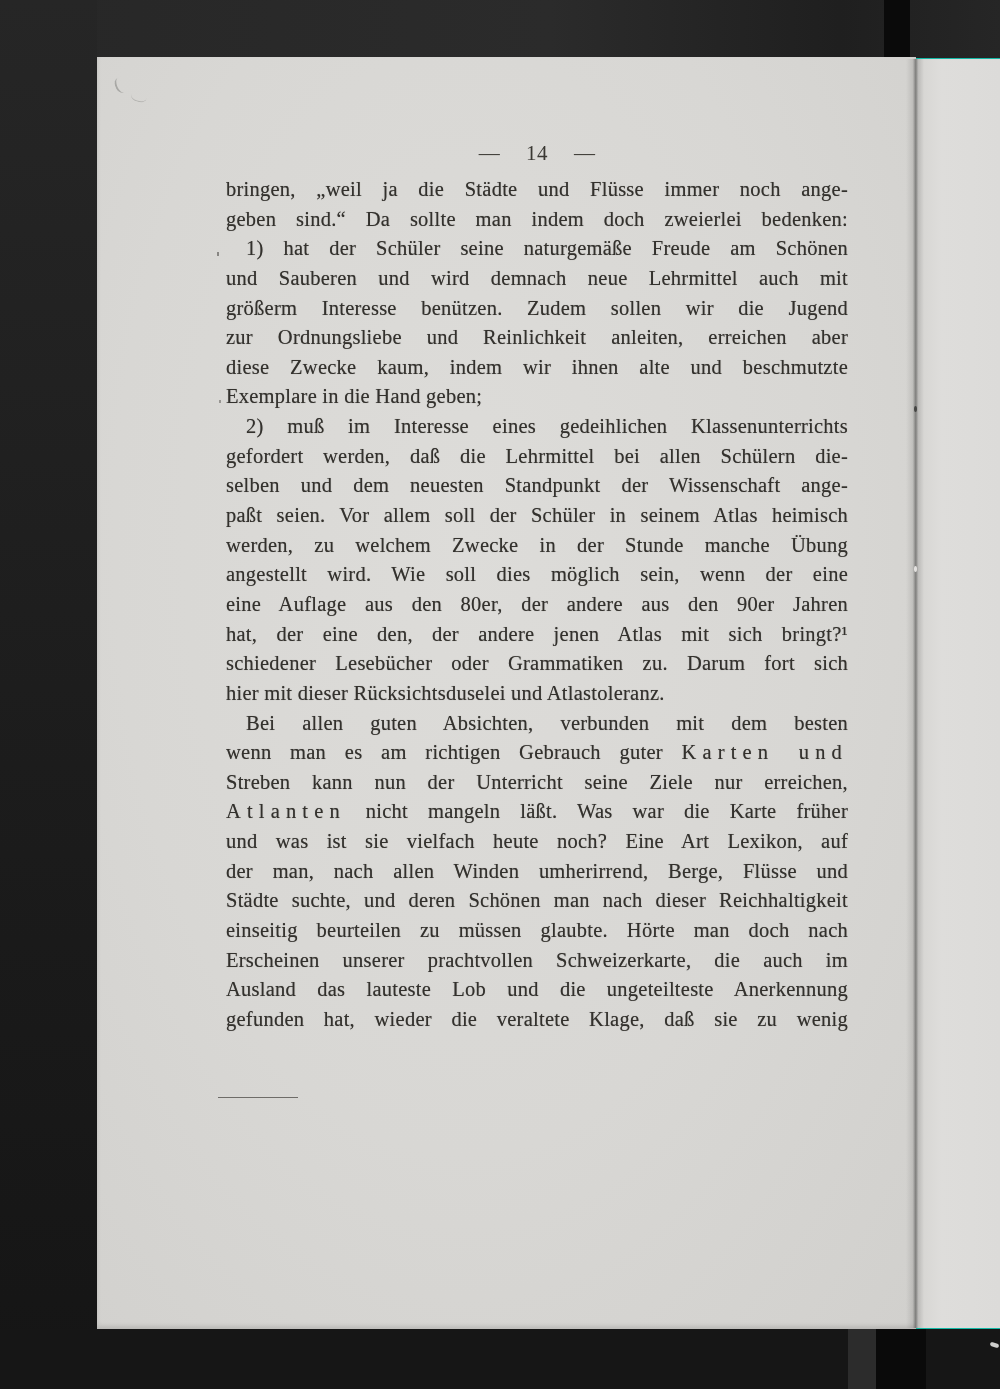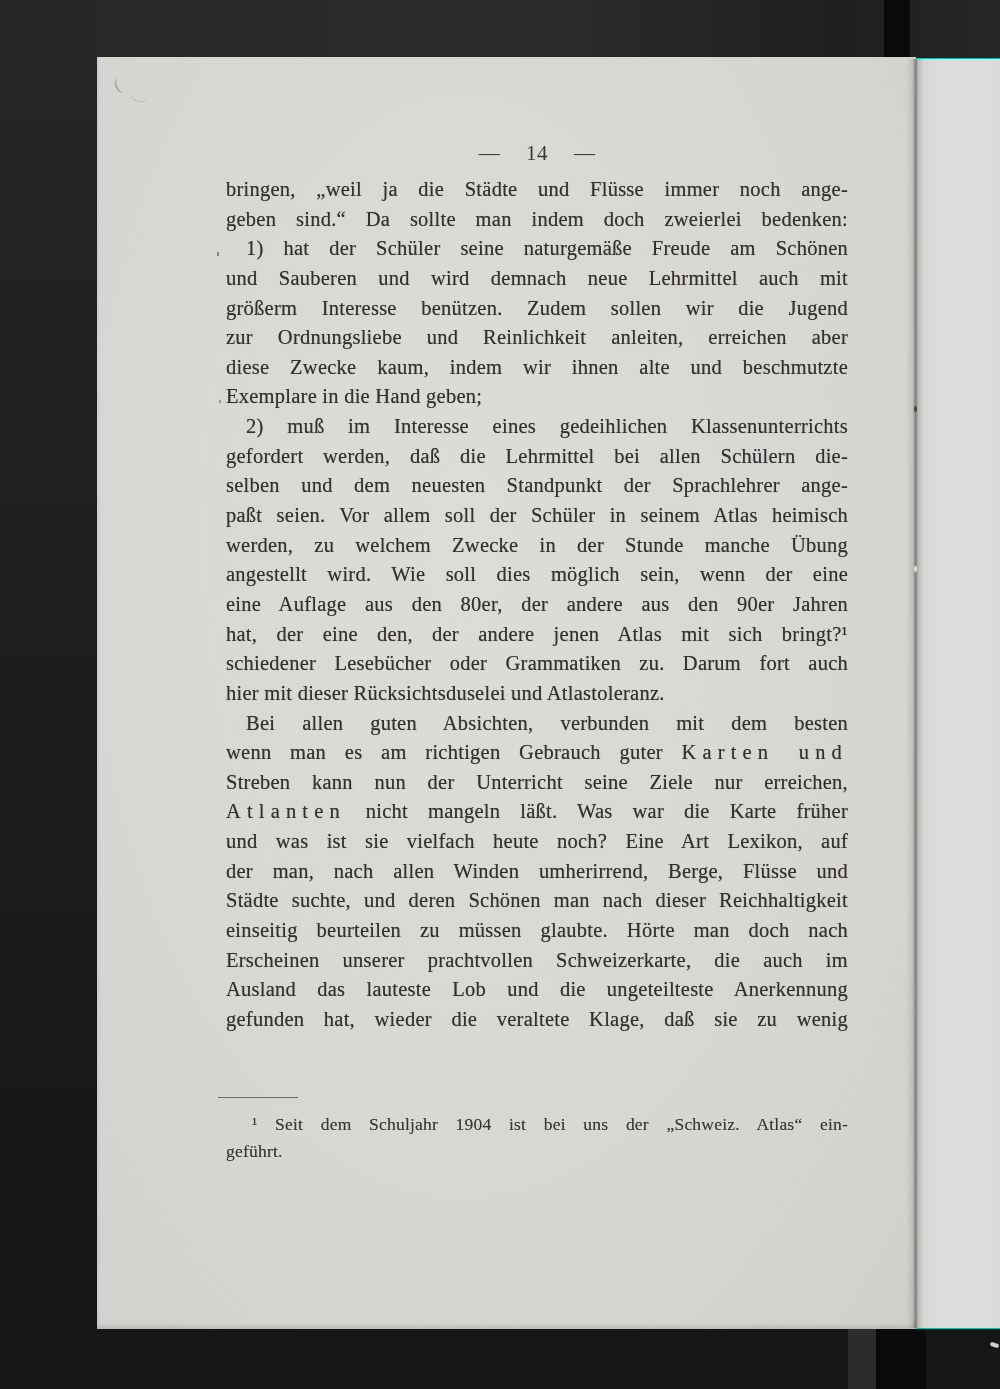--- a/index.html
+++ b/index.html
@@ -81,45 +81,41 @@
         <div class="line just">bringen, „weil ja die Städte und Flüsse immer noch ange-</div>
         <div class="line just">geben sind.“ Da sollte man indem doch zweierlei bedenken:</div>
         <div class="line indent just">1) hat der Schüler seine naturgemäße Freude am Schönen</div>
         <div class="line just">und Sauberen und wird demnach neue Lehrmittel auch mit</div>
         <div class="line just">größerm Interesse benützen. Zudem sollen wir die Jugend</div>
         <div class="line just">zur Ordnungsliebe und Reinlichkeit anleiten, erreichen aber</div>
         <div class="line just">diese Zwecke kaum, indem wir ihnen alte und beschmutzte</div>
         <div class="line">Exemplare in die Hand geben;</div>
         <div class="line indent just">2) muß im Interesse eines gedeihlichen Klassenunterrichts</div>
         <div class="line just">gefordert werden, daß die Lehrmittel bei allen Schülern die-</div>
-        <div class="line just">selben und dem neuesten Standpunkt der Sprachlehrer ange-</div>
+        <div class="line just">selben und dem neuesten Standpunkt der Wissenschaft ange-</div>
         <div class="line just">paßt seien. Vor allem soll der Schüler in seinem Atlas heimisch</div>
         <div class="line just">werden, zu welchem Zwecke in der Stunde manche Übung</div>
         <div class="line just">angestellt wird. Wie soll dies möglich sein, wenn der eine</div>
         <div class="line just">eine Auflage aus den 80er, der andere aus den 90er Jahren</div>
         <div class="line just">hat, der eine den, der andere jenen Atlas mit sich bringt?¹</div>
-        <div class="line just">schiedener Lesebücher oder Grammatiken zu. Darum fort auch</div>
+        <div class="line just">schiedener Lesebücher oder Grammatiken zu. Darum fort sich</div>
         <div class="line">hier mit dieser Rücksichtsduselei und Atlastoleranz.</div>
         <div class="line indent just">Bei allen guten Absichten, verbunden mit dem besten</div>
         <div class="line just"><span>wenn man es am richtigen Gebrauch guter </span><span class="sperr">Karten und</span></div>
         <div class="line just">Streben kann nun der Unterricht seine Ziele nur erreichen,</div>
         <div class="line just"><span class="sperr">Atlanten</span><span> nicht mangeln läßt. Was war die Karte früher</span></div>
         <div class="line just">und was ist sie vielfach heute noch? Eine Art Lexikon, auf</div>
         <div class="line just">der man, nach allen Winden umherirrend, Berge, Flüsse und</div>
         <div class="line just">Städte suchte, und deren Schönen man nach dieser Reichhaltigkeit</div>
         <div class="line just">einseitig beurteilen zu müssen glaubte. Hörte man doch nach</div>
         <div class="line just">Erscheinen unserer prachtvollen Schweizerkarte, die auch im</div>
         <div class="line just">Ausland das lauteste Lob und die ungeteilteste Anerkennung</div>
         <div class="line just">gefunden hat, wieder die veraltete Klage, daß sie zu wenig</div>
       </div>
 
     <div class="fn-rule"></div>
-    <div class="fn-block" id="fn-block">
-        <div class="fn-line indent just">¹ Seit dem Schuljahr 1904 ist bei uns der „Schweiz. Atlas“ ein-</div>
-        <div class="fn-line">geführt.</div>
-      </div>
   </div>
 
   <div class="sliver"></div>
   <div class="crease"></div>
   <div class="crease-speck-dark"></div>
   <div class="crease-speck-light"></div>
 </div>
 
 </body></html>

